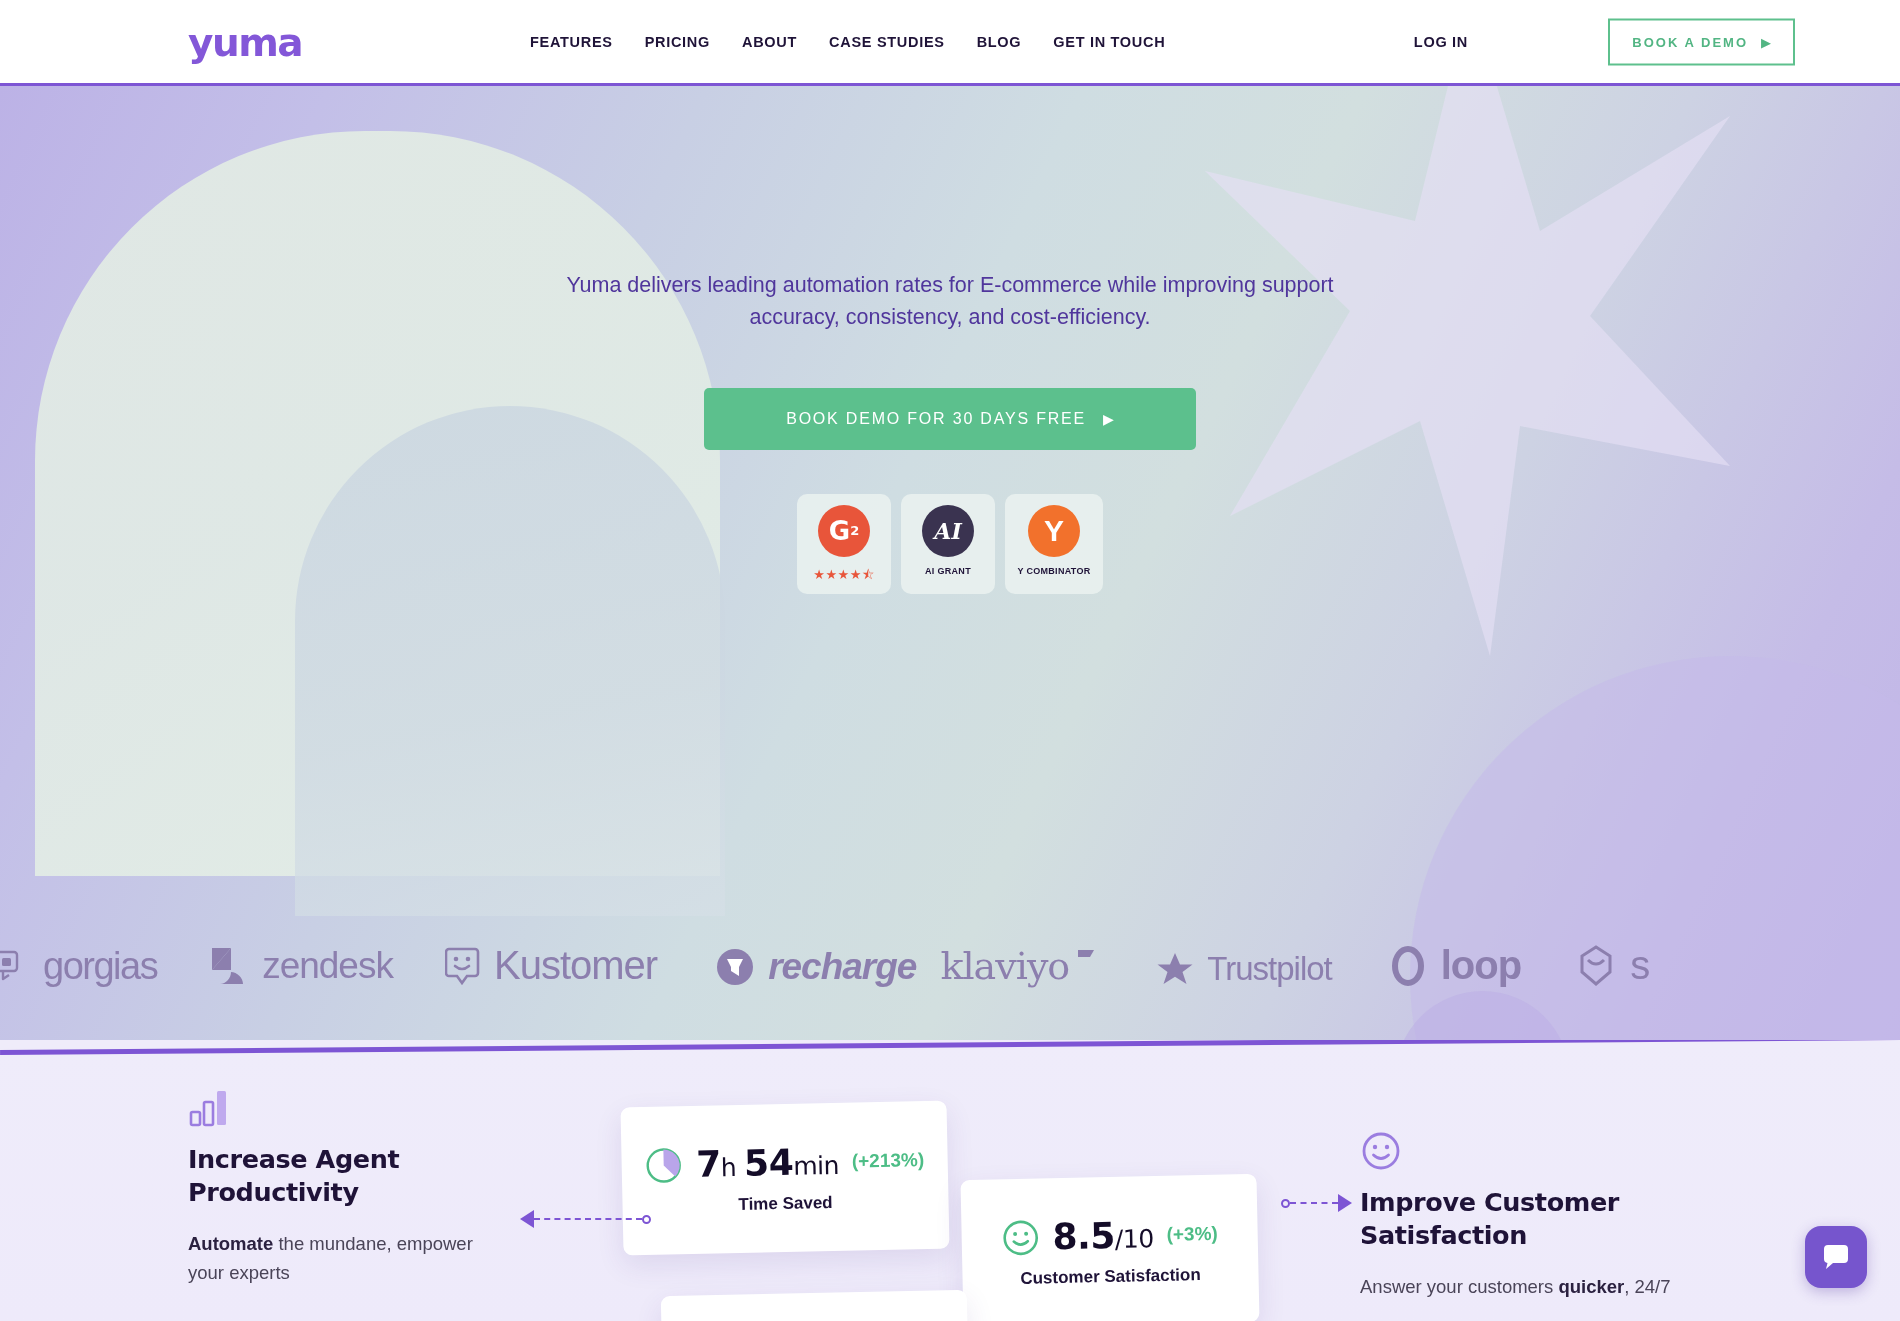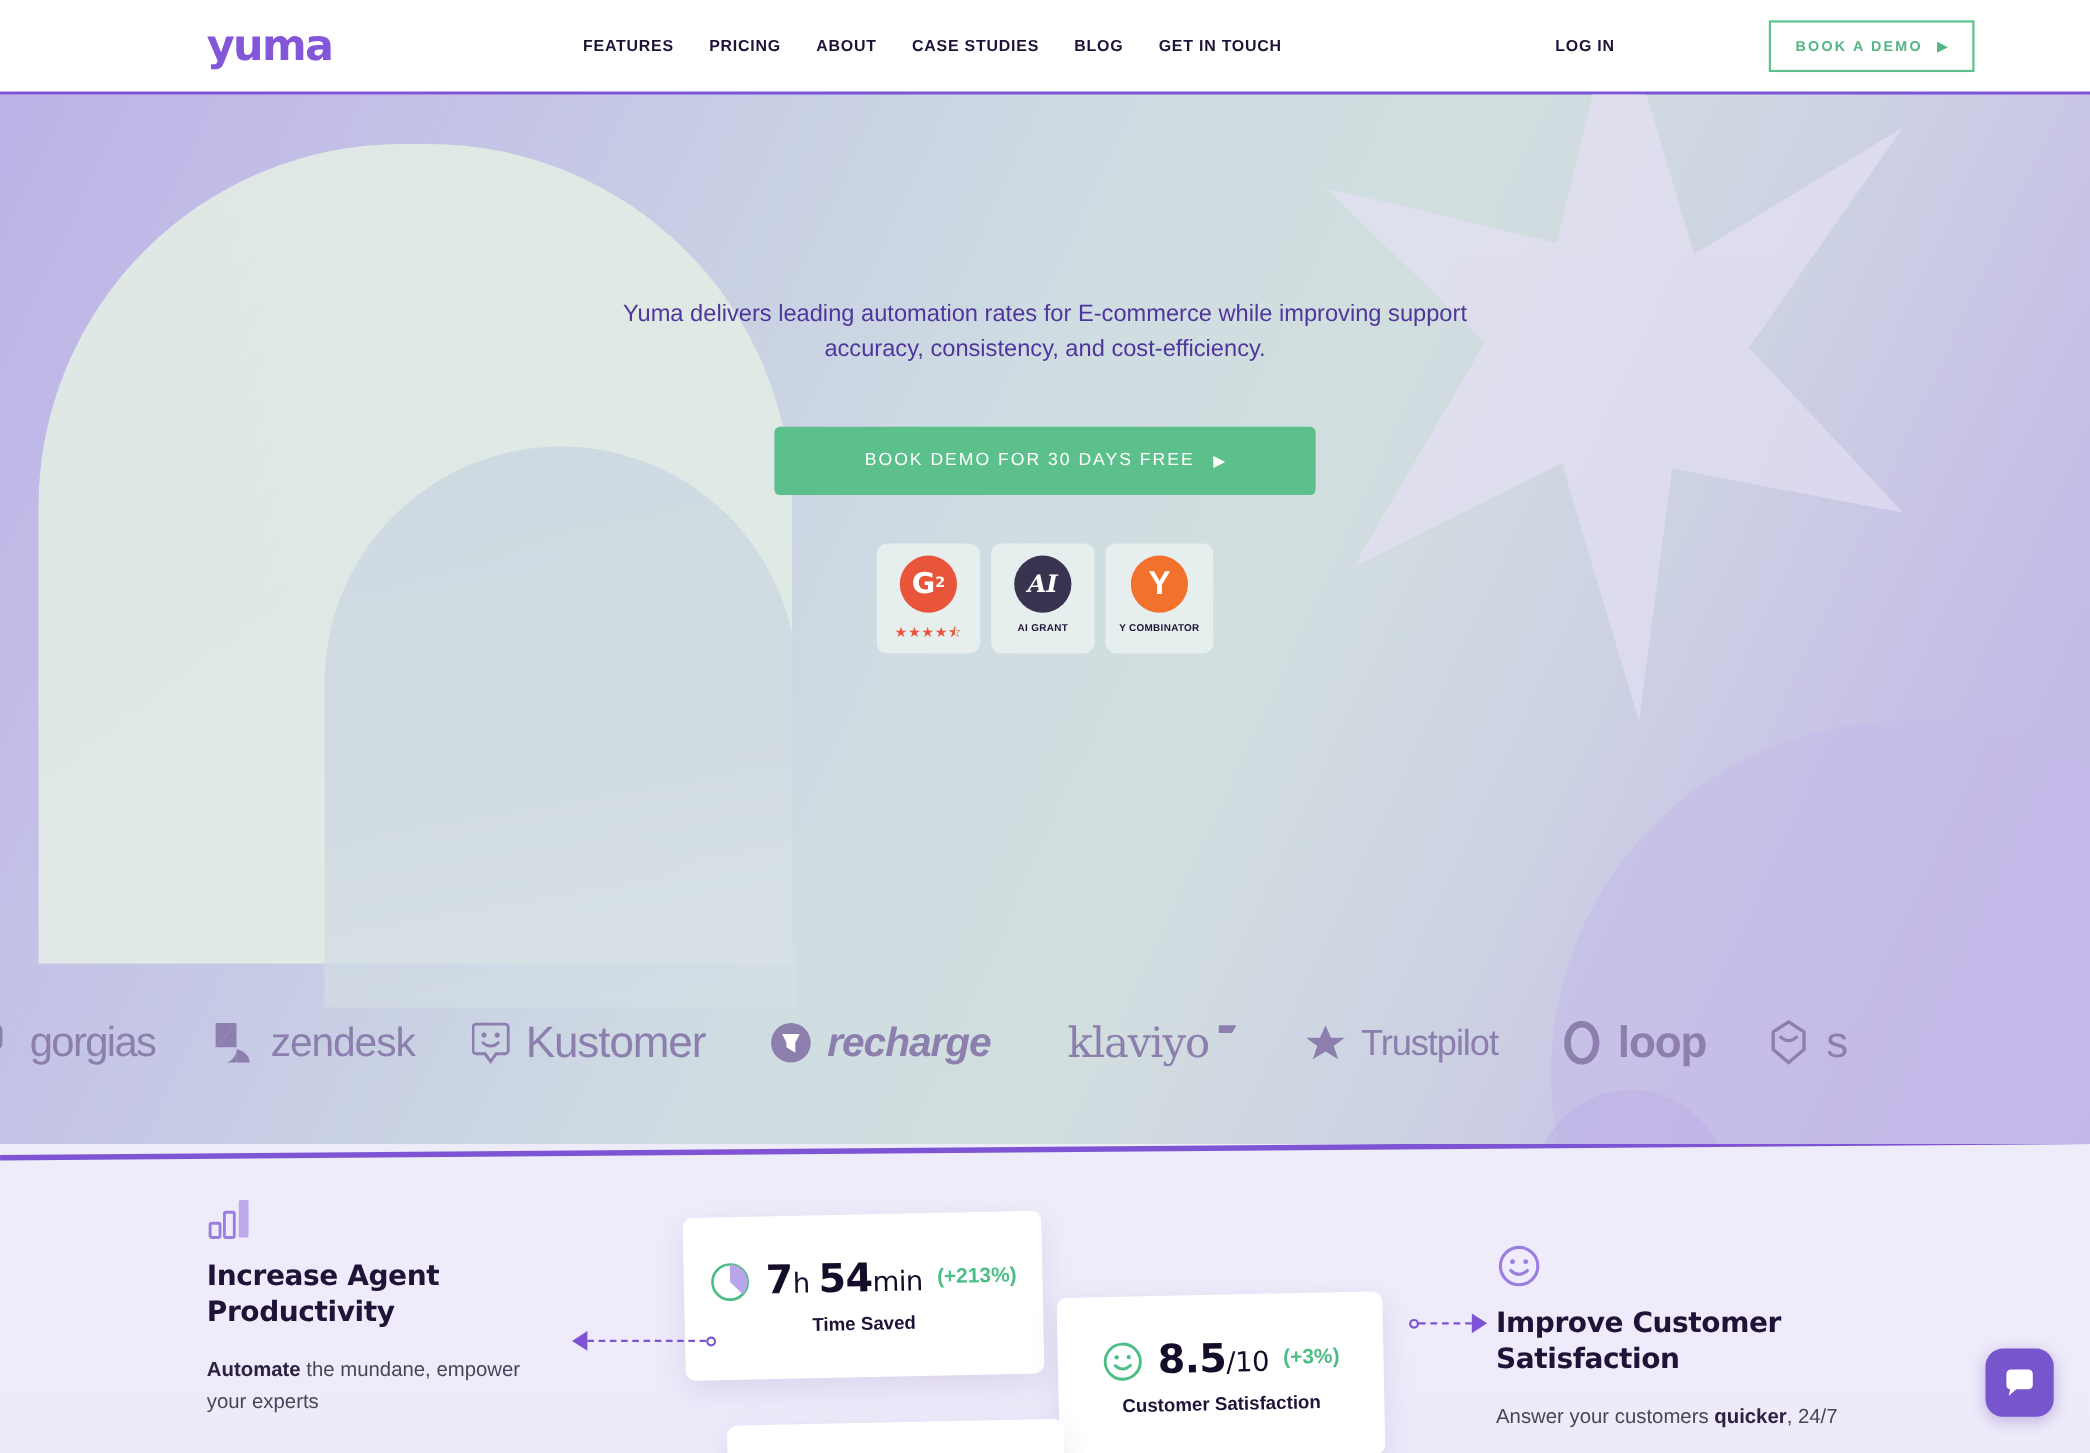--- a/index.html
+++ b/index.html
@@ -175,43 +175,43 @@
     font-weight: 700; letter-spacing: 0.3px;
     color: #1f1338;
   }
   .badge-stars {
     margin-top: 8px; color: #e8553a;
     font-size: 13px; letter-spacing: 0.5px;
   }
 
   
   .logos {
-    position: absolute; left: 0; bottom: 78px;
+    position: absolute; left: 16px; bottom: 78px;
     width: 1724px; height: 80px;
-    display: flex; align-items: center;
+    display: flex; align-items: flex-end;
     z-index: 6;
   }
   .logo-item {
     display: flex; align-items: center; gap: 13px;
     color: #8c7fae; flex: 0 0 auto;
     white-space: nowrap;
   }
   .logo-item .lname {
     font-size: 38px; font-weight: 400;
     letter-spacing: -1px;
   }
   .lg-gorgias { margin-left: -22px; }
   .lg-gorgias .lname { font-weight: 400; letter-spacing: -1.5px; }
   .lg-zendesk { margin-left: 52px; }
   .lg-zendesk .lname { font-size: 37px; }
   .lg-kustomer { margin-left: 52px; }
   .lg-kustomer .lname { font-size: 40px; font-weight: 300; }
   .lg-recharge { margin-left: 58px; }
   .lg-recharge .lname { font-size: 37px; font-style: italic; font-weight: 700; }
-  .lg-klaviyo { margin-left: 70px; }
+  .lg-klaviyo { margin-left: 24px; }
   .lg-klaviyo .lname {
     font-family: "DejaVu Serif", serif;
     font-size: 38px; font-weight: 400;
   }
   .lg-trustpilot { margin-left: 60px; }
   .lg-trustpilot .lname { font-size: 33px; gap: 2px; }
   .lg-loop { margin-left: 56px; }
   .lg-loop .lname { font-size: 40px; font-weight: 700; }
   .lg-shopify { margin-left: 54px; }
   .lg-shopify .lname { font-size: 40px; }

